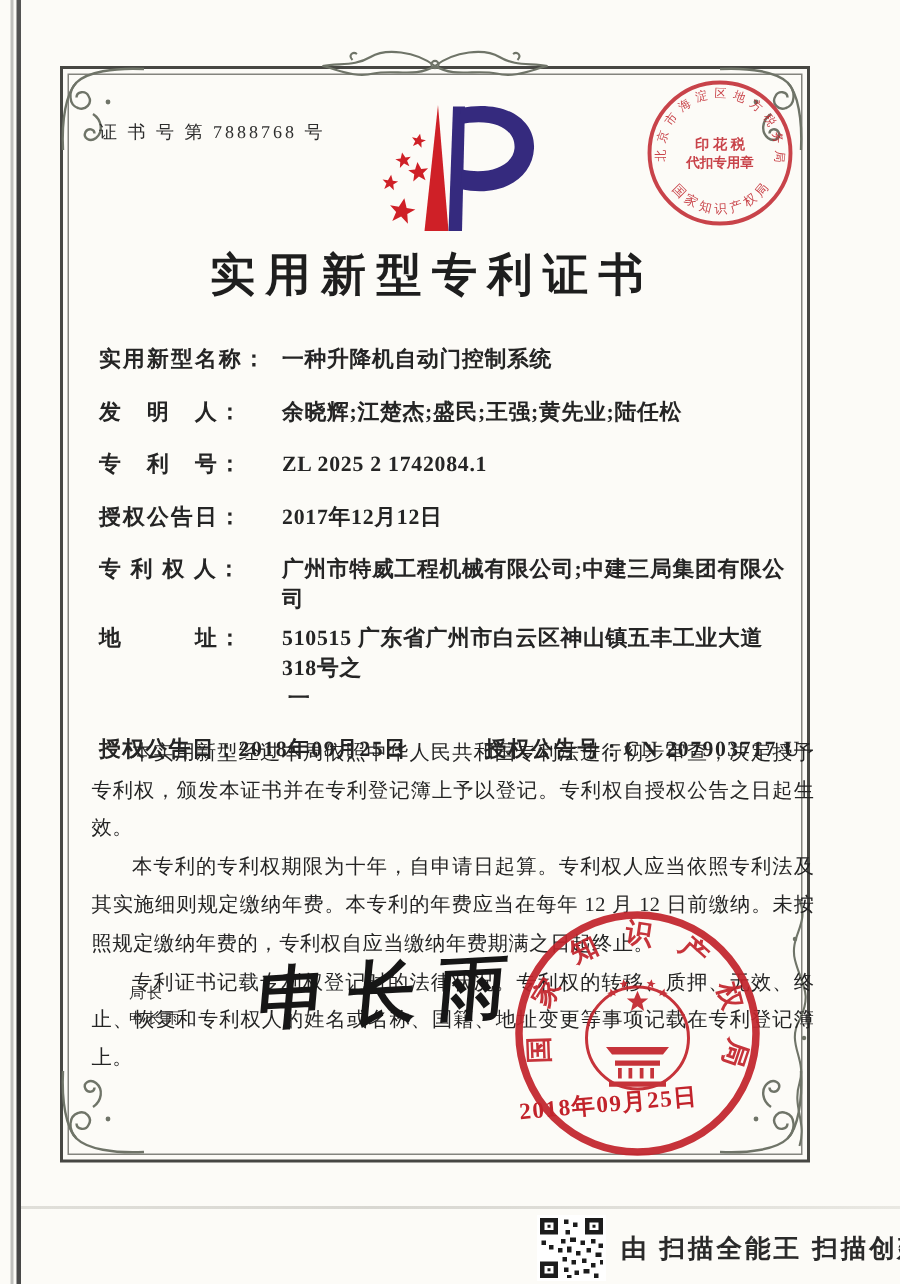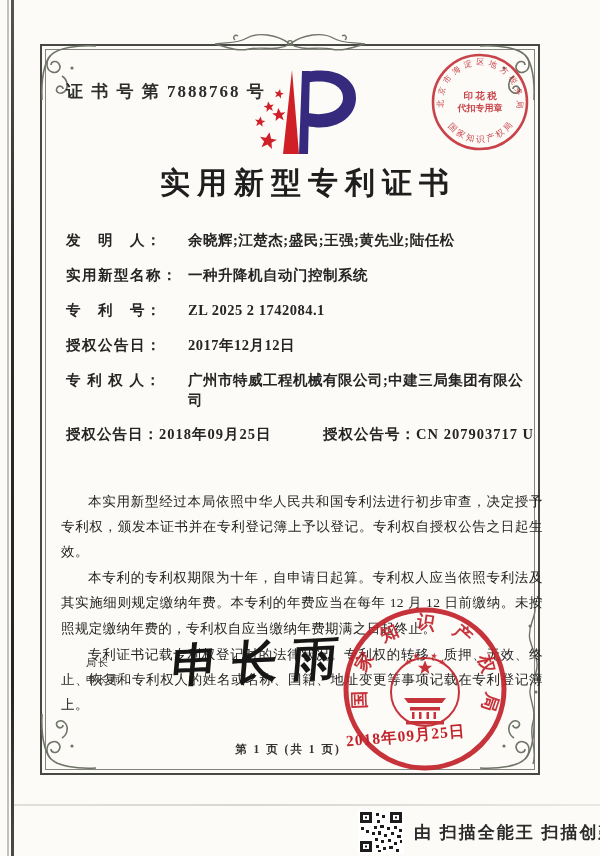--- a/index.html
+++ b/index.html
@@ -31,27 +31,27 @@
     position:absolute;left:40px;top:44px;width:496px;height:727px;
     border:2px solid #474743;
   }
   .frame-inner{
     position:absolute;left:3px;top:3px;right:3px;bottom:3px;
     border:1px solid #84847e;
   }
   .ornament{position:absolute;pointer-events:none;}
   .cert-no{
     position:absolute;left:66px;top:80px;
-    font-size:17px;font-weight:700;letter-spacing:2px;color:#2d2d2d;
+    font-size:12px;font-weight:400;letter-spacing:2px;color:#2d2d2d;
   }
   .logo{position:absolute;left:238px;top:66px;width:132px;height:94px;}
   .tax-stamp{position:absolute;left:428px;top:50px;width:104px;height:104px;opacity:.85;}
   .title{
     position:absolute;left:40px;top:163px;width:496px;
-    text-align:center;font-size:30px;font-weight:700;letter-spacing:7px;color:#1e1e1e;padding-left:20px;
+    text-align:center;font-size:30px;font-weight:700;letter-spacing:7px;color:#1e1e1e;
   }
   .fields{
     position:absolute;left:66px;top:230px;width:468px;
     font-size:14.5px;font-weight:600;color:#252525;
   }
   .frow{line-height:20px;margin-bottom:15px;white-space:nowrap;}
   .frow .flabel{display:inline-block;width:122px;letter-spacing:1.5px;vertical-align:top;}
   .frow .fvalue{display:inline-block;letter-spacing:.5px;max-width:340px;white-space:normal;vertical-align:top;}
   .frow.two .fvalue2{display:block;padding-left:126px;line-height:20px;letter-spacing:.5px;}
   .frow.compact{margin-bottom:6px;}
@@ -186,33 +186,37 @@
       <textPath href="#taxArcBottom" startOffset="5">国家知识产权局</textPath>
     </text>
     <text class="stamp-text" x="52" y="49" font-size="9.5" font-weight="bold" text-anchor="middle">印 花 税</text>
     <text class="stamp-text" x="52" y="61" font-size="9" font-weight="bold" text-anchor="middle">代扣专用章</text>
   </svg>
 
   <div class="title">实用新型专利证书</div>
 
   <div class="fields">
     <div class="frow">
+      <span class="flabel">实用新型名称：</span><span class="fvalue">一种升降机自动门控制系统</span>
+    </div>
+    <div class="frow">
       <span class="flabel">发　明　人：</span><span class="fvalue">余晓辉;江楚杰;盛民;王强;黄先业;陆任松</span>
-    </div>
-    <div class="frow">
-      <span class="flabel">实用新型名称：</span><span class="fvalue">一种升降机自动门控制系统</span>
     </div>
     <div class="frow">
       <span class="flabel">专　利　号：</span><span class="fvalue">ZL 2025 2 1742084.1</span>
     </div>
     <div class="frow">
       <span class="flabel">授权公告日：</span><span class="fvalue">2017年12月12日</span>
     </div>
     <div class="frow two compact">
       <span class="flabel">专 利 权 人：</span><span class="fvalue">广州市特威工程机械有限公司;中建三局集团有限公司</span>
+    </div>
+    <div class="frow two compact">
+      <span class="flabel">地　　　址：</span><span class="fvalue">510515 广东省广州市白云区神山镇五丰工业大道318号之</span>
+      <span class="fvalue2">一</span>
     </div>
     <div class="grant-row">
       <span class="grant-left"><span>授权公告日：</span><span>2018年09月25日</span></span>
       <span class="grant-right"><span>授权公告号：</span><span>CN 207903717 U</span></span>
     </div>
   </div>
 
   <div class="paras">
     <p>本实用新型经过本局依照中华人民共和国专利法进行初步审查，决定授予专利权，颁发本证书并在专利登记簿上予以登记。专利权自授权公告之日起生效。</p>
     <p>本专利的专利权期限为十年，自申请日起算。专利权人应当依照专利法及其实施细则规定缴纳年费。本专利的年费应当在每年 12 月 12 日前缴纳。未按照规定缴纳年费的，专利权自应当缴纳年费期满之日起终止。</p>
@@ -244,21 +248,20 @@
       <rect x="72" y="108" width="2.5" height="7"></rect>
       <rect x="79" y="108" width="2.5" height="7"></rect>
       <rect x="86.5" y="108" width="2.5" height="7"></rect>
       <rect x="93.5" y="108" width="2.5" height="7"></rect>
       <rect x="66" y="117" width="38" height="3.5"></rect>
     </g>
   </svg>
 
   <div class="seal-date">2018年09月25日</div>
 
-  <div class="footer-page">第 1 页 (共 1 页)</div>
 
   <div class="watermark">
     <svg class="qr" viewBox="0 0 46 44">
       <rect x="0" y="0" width="46" height="44" fill="#fff"></rect>
       <g fill="#1c1c1c">
         <rect x="2" y="2" width="12" height="11"></rect>
           <rect x="5" y="5" width="6" height="5" fill="#fff"></rect>
           <rect x="7" y="6.5" width="2" height="2"></rect>
         <rect x="32" y="2" width="12" height="11"></rect>
           <rect x="35" y="5" width="6" height="5" fill="#fff"></rect>

